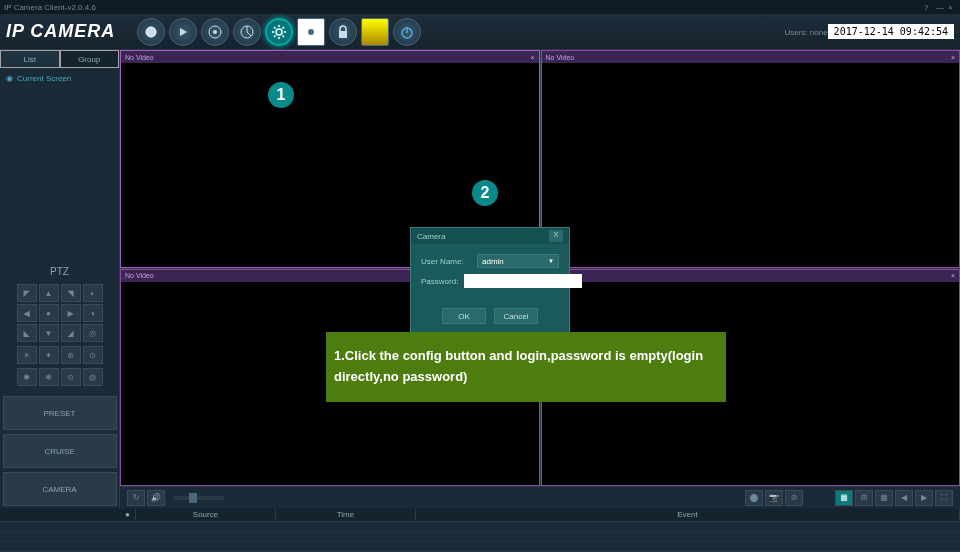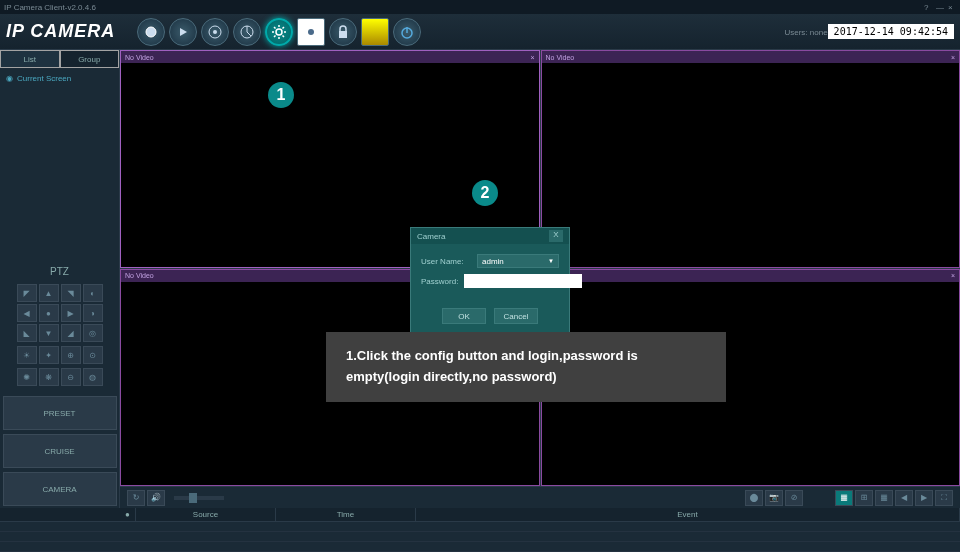--- a/index.html
+++ b/index.html
@@ -48,21 +48,21 @@
 .dlg-close { margin-left: auto; width: 14px; height: 12px; background: #2a6a6a; text-align: center; cursor: pointer; }
 .dlg-body { padding: 10px; }
 .dlg-row { display: flex; align-items: center; margin-bottom: 6px; }
 .dlg-label { width: 56px; color: #a0d0d0; font-size: 8px; padding-right: 6px; }
 .dlg-input { flex: 1; height: 14px; background: #fff; font-size: 8px; padding: 0 4px; border: none; }
 .dlg-select { flex: 1; height: 14px; background: #2a6a6a; color: #fff; font-size: 8px; padding: 0 4px; border: 1px solid #3a7a7a; display: flex; align-items: center; }
 .dlg-select::after { content: "▼"; margin-left: auto; font-size: 6px; }
 .dlg-btns { display: flex; gap: 8px; justify-content: center; padding: 4px 8px 8px; }
 .dlg-btn { width: 44px; height: 16px; background: #2a6a6a; color: #c0e0e0; font-size: 8px; border: 1px solid #3a7a7a; cursor: pointer; display: flex; align-items: center; justify-content: center; }
 .marker { position: absolute; width: 26px; height: 26px; border-radius: 50%; background: #0a8a8a; color: #fff; font-size: 16px; font-weight: bold; display: flex; align-items: center; justify-content: center; }
-.instruction { position: absolute; left: 326px; top: 332px; width: 400px; background: #404040; color: #fff; font-size: 13px; font-weight: bold; padding: 14px 20px; line-height: 1.6; }
+.instruction { position: absolute; left: 326px; top: 332px; width: 400px; background: #4d7c0f; color: #fff; font-size: 13px; font-weight: bold; padding: 14px 8px; line-height: 1.6; }
 </style>
 </head>
 <body>
 
 <div class="titlebar">
   <span>IP Camera Client-v2.0.4.6</span>
   <div class="titlebar-right">
     <span class="win-btn">?</span>
     <span class="win-btn">—</span>
     <span class="win-btn">×</span>

